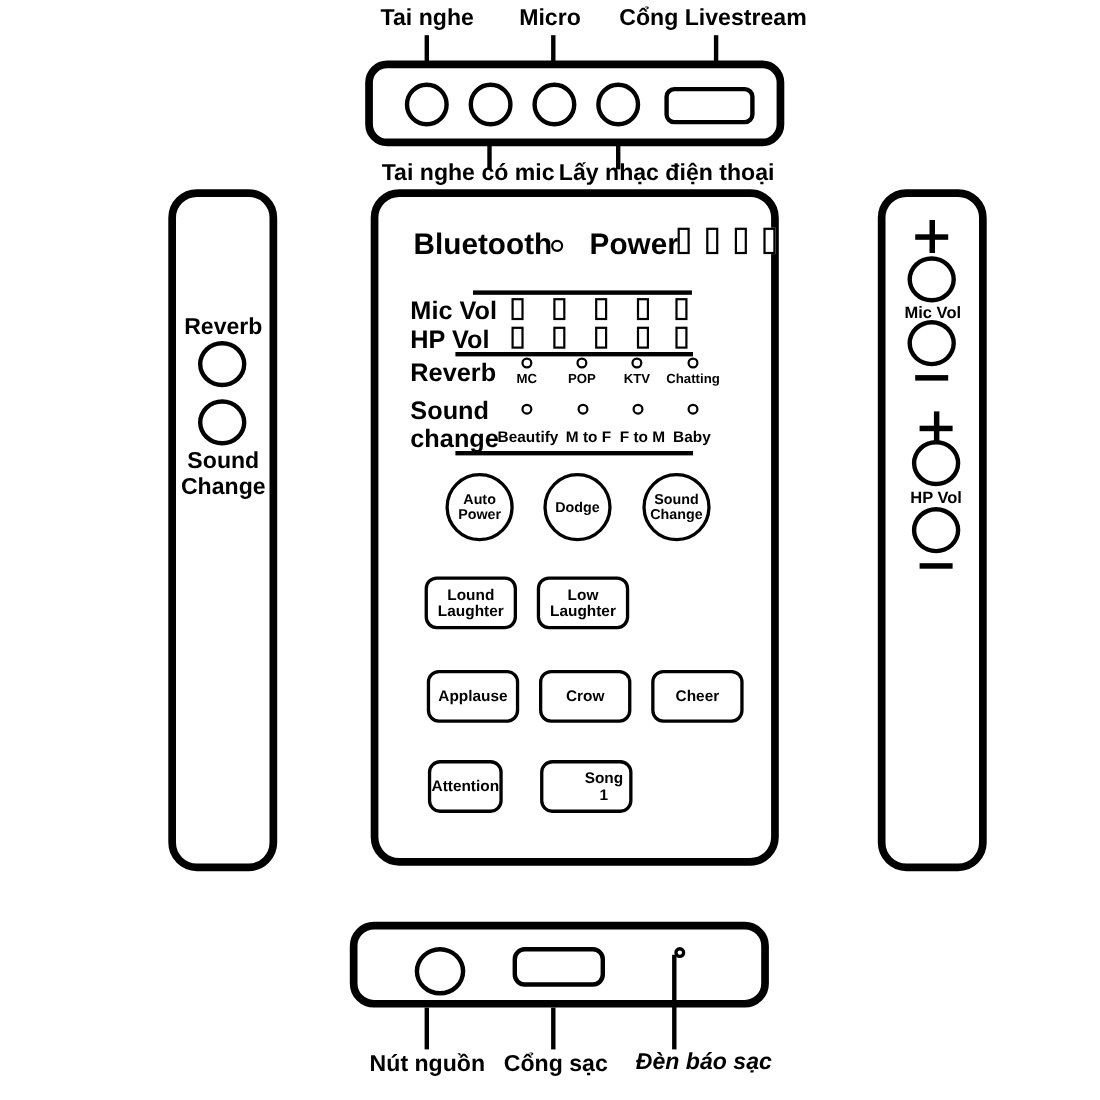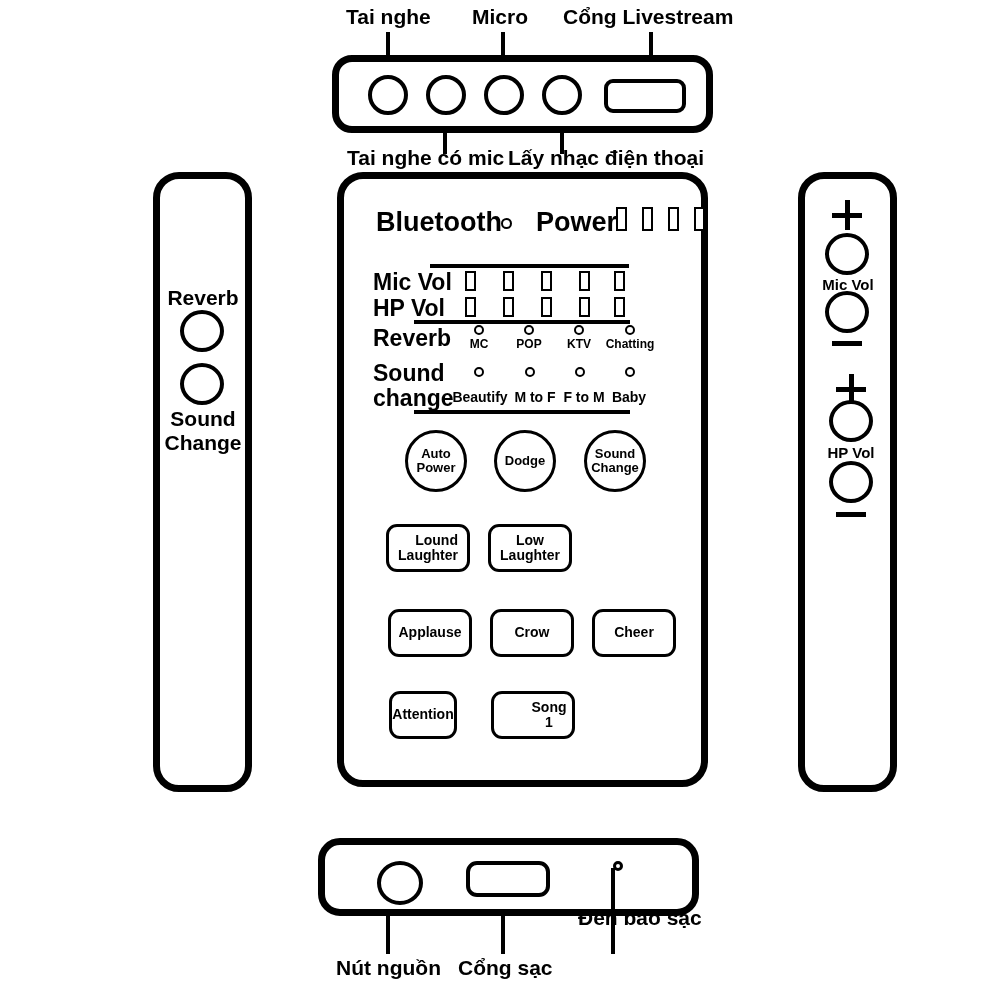--- a/index.html
+++ b/index.html
@@ -231,21 +231,21 @@
     <div class="round-btn" style="left:150px;top:251px;width:62px;height:62px;">
       <span>Dodge</span>
     </div>
     <div class="round-btn" style="left:240px;top:251px;width:62px;height:62px;">
       <span>
         <span>Sound</span><br>
         <span>Change</span>
       </span>
     </div>
 
-    <div class="rect-btn" style="left:42px;top:345px;width:84px;height:48px;text-align:right;">
+    <div class="rect-btn" style="left:42px;top:345px;width:84px;height:48px;">
       <span>
         <span>Lound</span><br>
         <span>Laughter</span>
       </span>
     </div>
     <div class="rect-btn" style="left:144px;top:345px;width:84px;height:48px;">
       <span>
         <span>Low</span><br>
         <span>Laughter</span>
       </span>
@@ -276,15 +276,15 @@
     <div class="led-dot" style="left:288px;top:16px;width:10px;height:10px;"></div>
   </div>
 
   <div class="leader" style="left:386px;top:916px;height:38px;"></div>
   <div class="callout" style="left:336px;top:957px;">Nút nguồn</div>
 
   <div class="leader" style="left:501px;top:916px;height:38px;"></div>
   <div class="callout" style="left:458px;top:957px;">Cổng sạc</div>
 
   <div class="leader" style="left:611px;top:868px;height:86px;"></div>
-  <div class="callout" style="left:578px;top:907px;">Đèn báo sạc</div>
+  <div class="callout" style="left:578px;top:955px;font-style:italic;">Đèn báo sạc</div>
 
 </div>
 
 </body></html>

